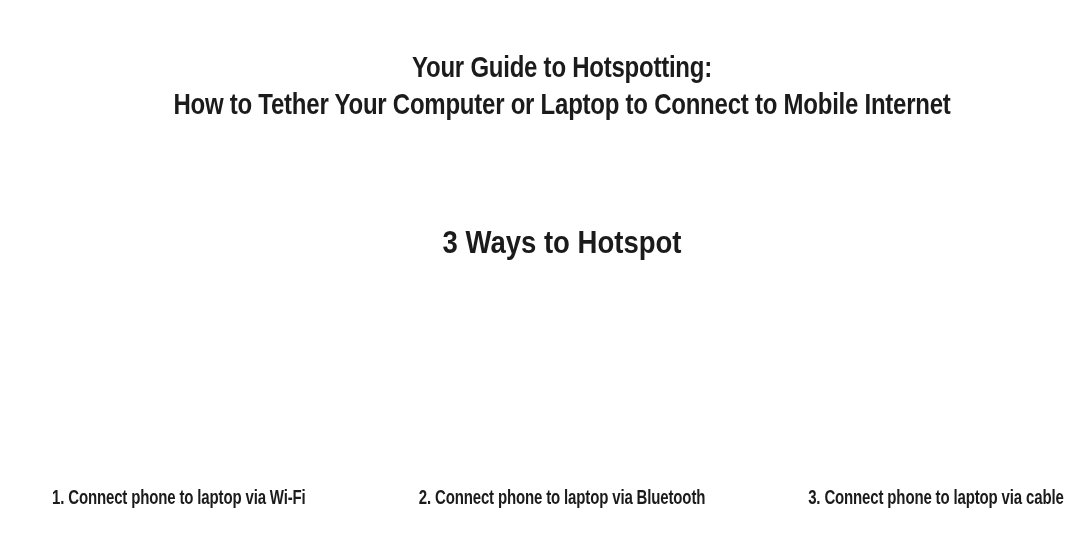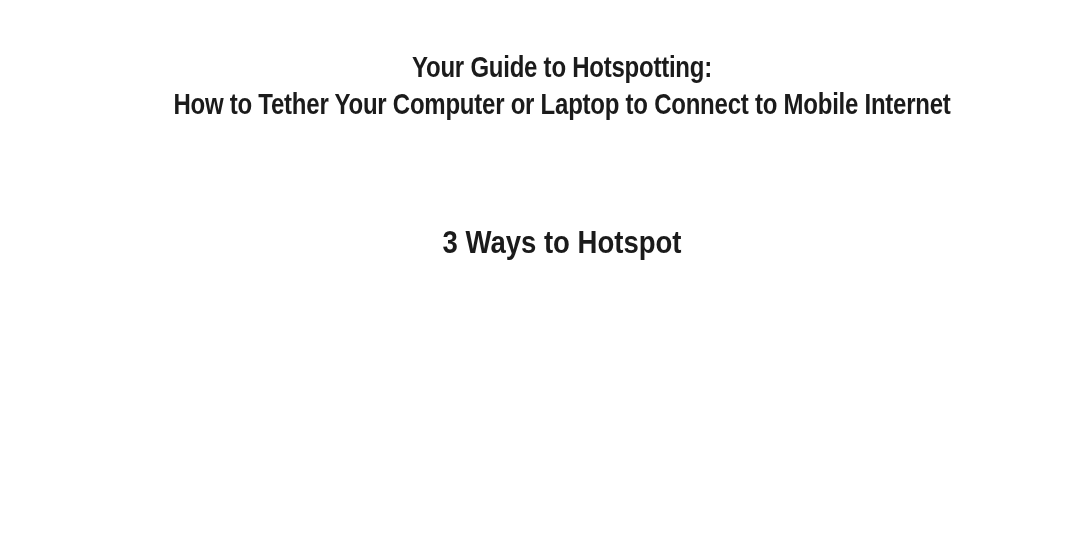--- a/index.html
+++ b/index.html
@@ -89,14 +89,19 @@
 
 <div class="page">
 
   <header class="title-block">
     <div class="title-line">Your Guide to Hotspotting:</div>
     <div class="title-line">How to Tether Your Computer or Laptop to Connect to Mobile Internet</div>
   </header>
 
   <h2 class="subtitle">3 Ways to Hotspot</h2>
 
+  <div class="methods">
+    <div class="method method-1">1. Connect phone to laptop via Wi-Fi</div>
+    <div class="method method-2">2. Connect phone to laptop via Bluetooth</div>
+    <div class="method method-3">3. Connect phone to laptop via cable</div>
+  </div>
 
 </div>
 
 </body></html>

